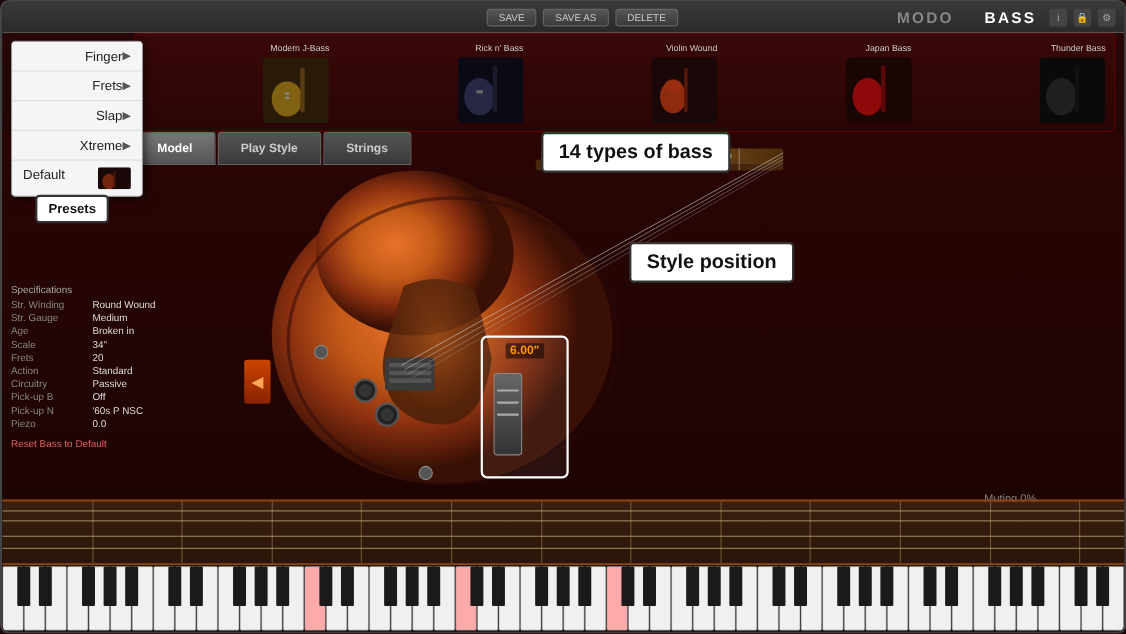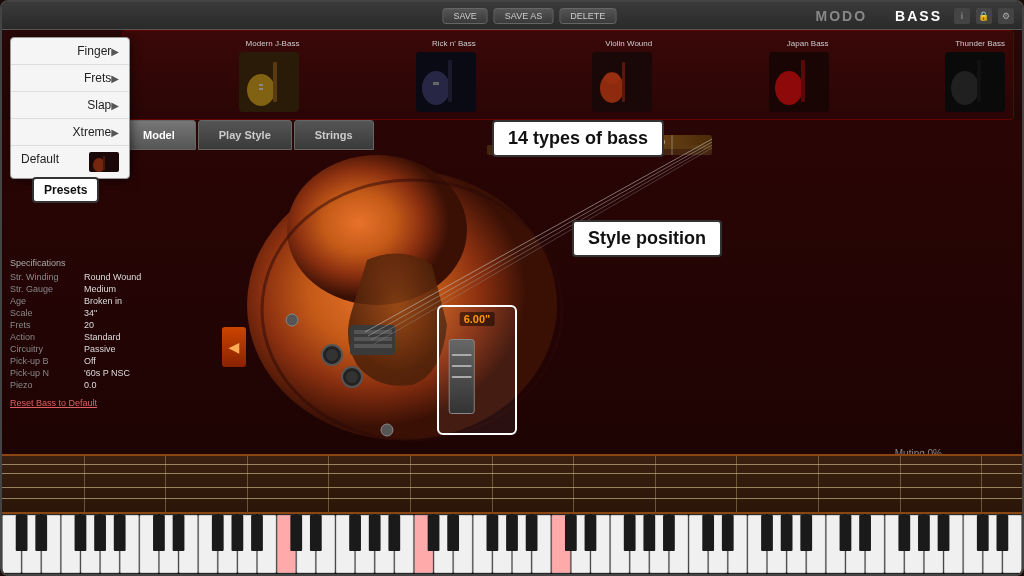--- a/index.html
+++ b/index.html
@@ -284,21 +284,20 @@
 
     .spec-value {
       color: #ddd;
     }
 
     .reset-link {
       color: #e06060;
       font-size: 9px;
       margin-top: 8px;
       cursor: pointer;
-      text-decoration: underline;
     }
 
     
     .play-position-box {
       position: absolute;
       top: 185px;
       left: 435px;
       width: 80px;
       height: 130px;
       border: 2px solid white;

